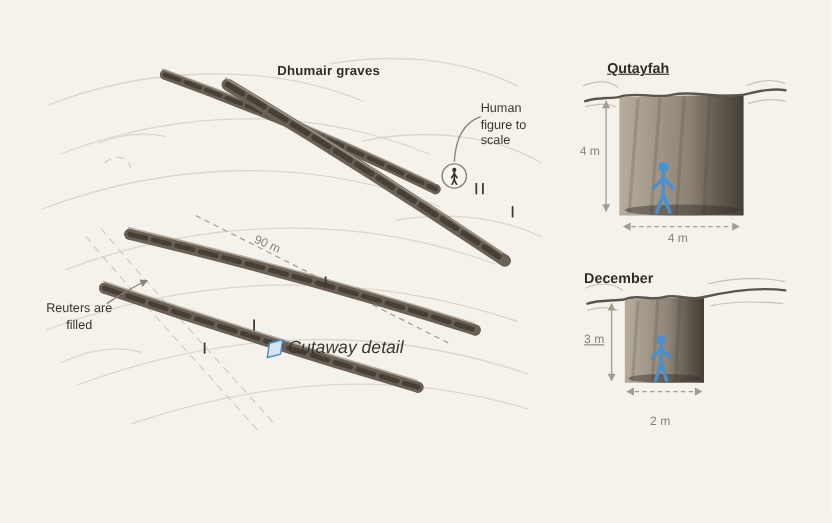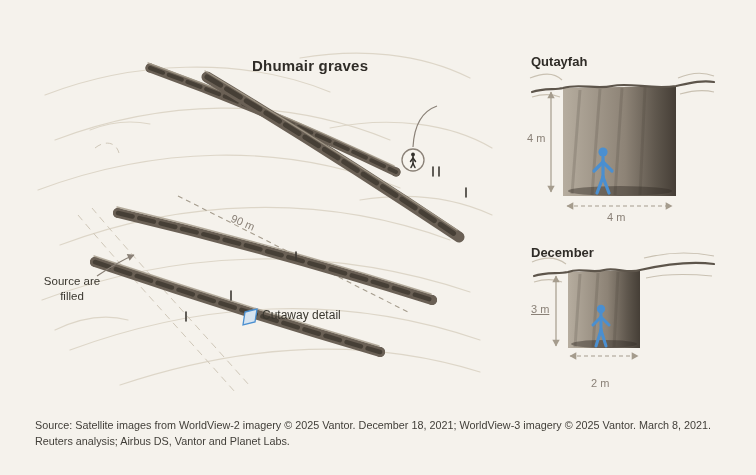--- a/index.html
+++ b/index.html
@@ -3,25 +3,25 @@
 <meta charset="utf-8">
 <style>
   html,body{margin:0;padding:0;background:#ffffff;}
   .canvas{
     position:relative;width:756px;height:475px;
     background:#f5f2ec;overflow:hidden;
     font-family:"Liberation Sans", sans-serif;
   }
   .canvas svg{position:absolute;left:0;top:0;}
   .label{position:absolute;color:#35322d;}
-  .title-main{font-size:15px;font-weight:bold;color:#2f2c27;letter-spacing:.2px;}
+  .title-main{font-size:12px;font-weight:bold;color:#2f2c27;letter-spacing:.2px;}
   .panel-title{font-size:13px;font-weight:bold;color:#2f2c27;}
   .anno{font-size:11.5px;line-height:1.28;color:#3a372f;}
   .anno-center{text-align:center;}
-  .cutaway{font-size:12px;color:#3a372f;}
+  .cutaway{font-size:16px;font-style:italic;color:#3a372f;}
   .dim{font-size:11px;color:#8a8177;}
   .rotated{transform:rotate(23deg);transform-origin:left top;}
   .source{font-size:10.8px;line-height:1.5;color:#413e38;}
 </style>
 </head>
 <body>
 
 <div class="canvas">
 
   <svg width="756" height="475" viewBox="0 0 756 475">
@@ -173,30 +173,30 @@
         <line x1="601" y1="330" x2="596" y2="346"></line>
         <line x1="601" y1="330" x2="606" y2="346"></line>
       </g>
       <line x1="556" y1="276" x2="556" y2="346" stroke="#a59c8d" stroke-width="1.2" marker-start="url(#arrGray)" marker-end="url(#arrGray)"></line>
       <line x1="570" y1="356" x2="638" y2="356" stroke="#a59c8d" stroke-width="1.2" stroke-dasharray="4 3" marker-start="url(#arrGray)" marker-end="url(#arrGray)"></line>
     </g>
   </svg>
 
   <div class="label title-main" style="left:252px;top:57px;">Dhumair graves</div>
 
-
-  <div class="label anno anno-center" style="left:38px;top:274px;width:68px;">Source are filled</div>
+  <div class="label anno" style="left:437px;top:92px;width:60px;">Human figure to scale</div>
+
+  <div class="label anno anno-center" style="left:38px;top:274px;width:68px;">Reuters are filled</div>
 
   <div class="label cutaway" style="left:262px;top:308px;">Cutaway detail</div>
 
   <div class="label dim rotated" style="left:234px;top:212px;">90 m</div>
 
-  <div class="label panel-title" style="left:531px;top:54px;">Qutayfah</div>
+  <div class="label panel-title" style="left:552px;top:54px;text-decoration:underline;">Qutayfah</div>
   <div class="label dim" style="left:527px;top:132px;">4 m</div>
   <div class="label dim" style="left:607px;top:211px;">4 m</div>
 
   <div class="label panel-title" style="left:531px;top:245px;">December</div>
   <div class="label dim" style="left:531px;top:303px;text-decoration:underline;">3 m</div>
   <div class="label dim" style="left:591px;top:361px;margin-top:16px;">2 m</div>
 
-  <div class="label source" style="left:35px;top:417px;width:702px;">Source: Satellite images from WorldView-2 imagery © 2025 Vantor. December 18, 2021; WorldView-3 imagery © 2025 Vantor. March 8, 2021. Reuters analysis; Airbus DS, Vantor and Planet Labs.</div>
 
 </div>
 
 </body></html>

